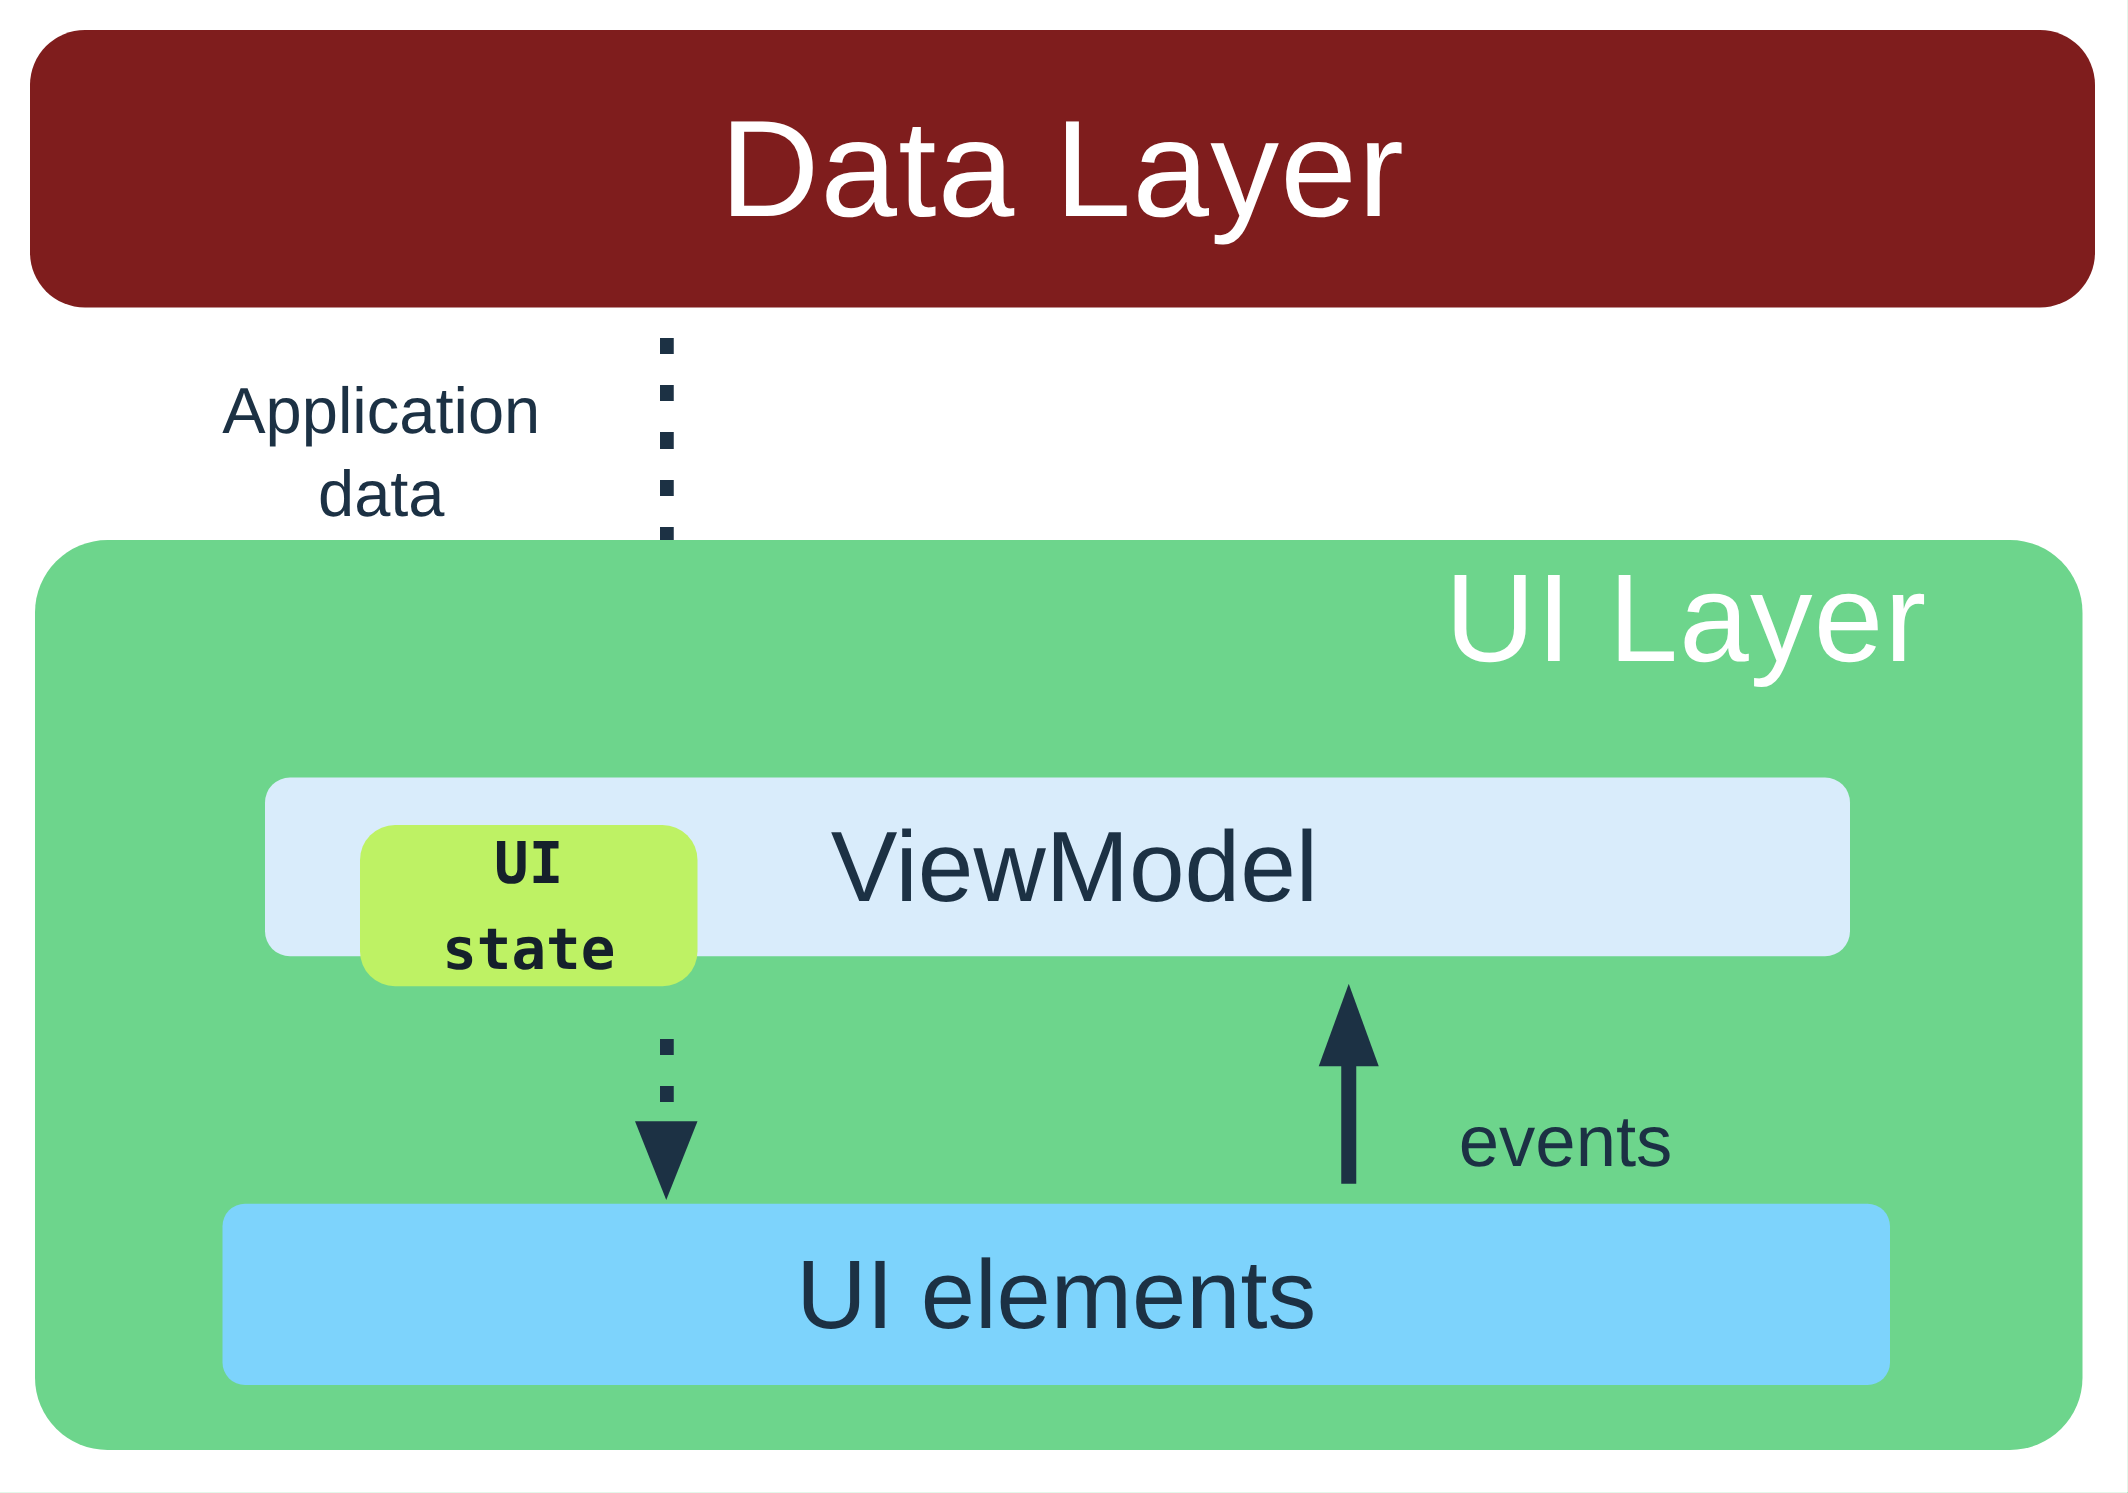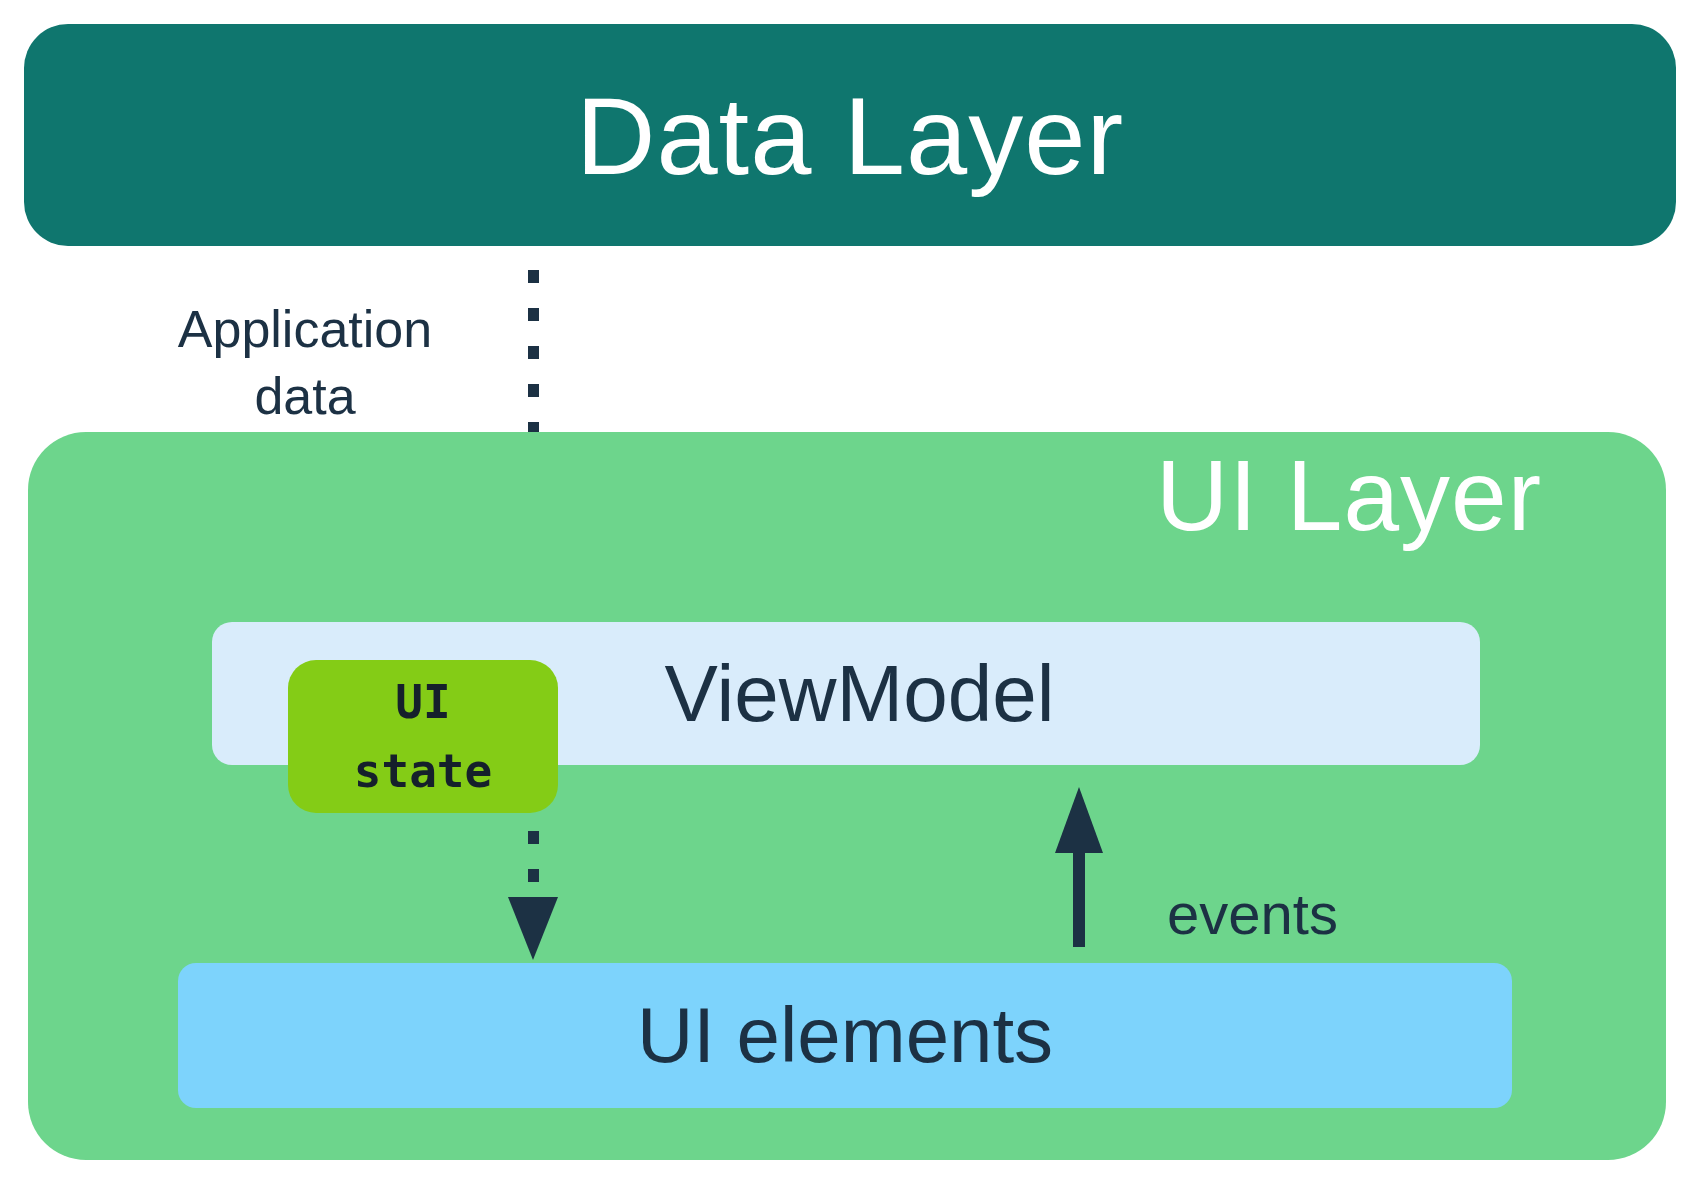--- a/index.html
+++ b/index.html
@@ -9,21 +9,21 @@
     height: 1194px;
     background: #ffffff;
     overflow: hidden;
     font-family: "Liberation Sans", sans-serif;
   }
   .box { position: absolute; box-sizing: border-box; }
 
   
   .data-layer {
     left: 24px; top: 24px; width: 1652px; height: 222px;
-    background: #0f766e; border-radius: 44px;
+    background: #7f1d1d; border-radius: 44px;
     display: flex; align-items: center; justify-content: center;
   }
   .data-layer .lbl {
     color: #ffffff; font-size: 110px; font-weight: 400; letter-spacing: 1px;
   }
 
   
   .app-data {
     left: 120px; top: 248px; width: 370px;
     text-align: center; color: #1C3144;
@@ -43,22 +43,22 @@
   
   .viewmodel {
     left: 212px; top: 622px; width: 1268px; height: 143px;
     background: #D9ECFB; border-radius: 20px;
     display: flex; align-items: center; justify-content: center; padding-left: 27px;
   }
   .viewmodel .lbl { color: #1C3144; font-size: 80px; font-weight: 400; }
 
   
   .ui-state {
-    left: 288px; top: 660px; width: 270px; height: 153px;
-    background: #84cc16; border-radius: 28px;
+    left: 288px; top: 660px; width: 270px; height: 129px;
+    background: #bef264; border-radius: 28px;
     display: flex; flex-direction: column; align-items: center; justify-content: center;
     z-index: 5;
   }
   .ui-state .lbl {
     font-family: "DejaVu Sans Mono", monospace;
     font-weight: 700; font-size: 46px; line-height: 1.5; color: #15202B;
     text-align: center;
   }
 
   

